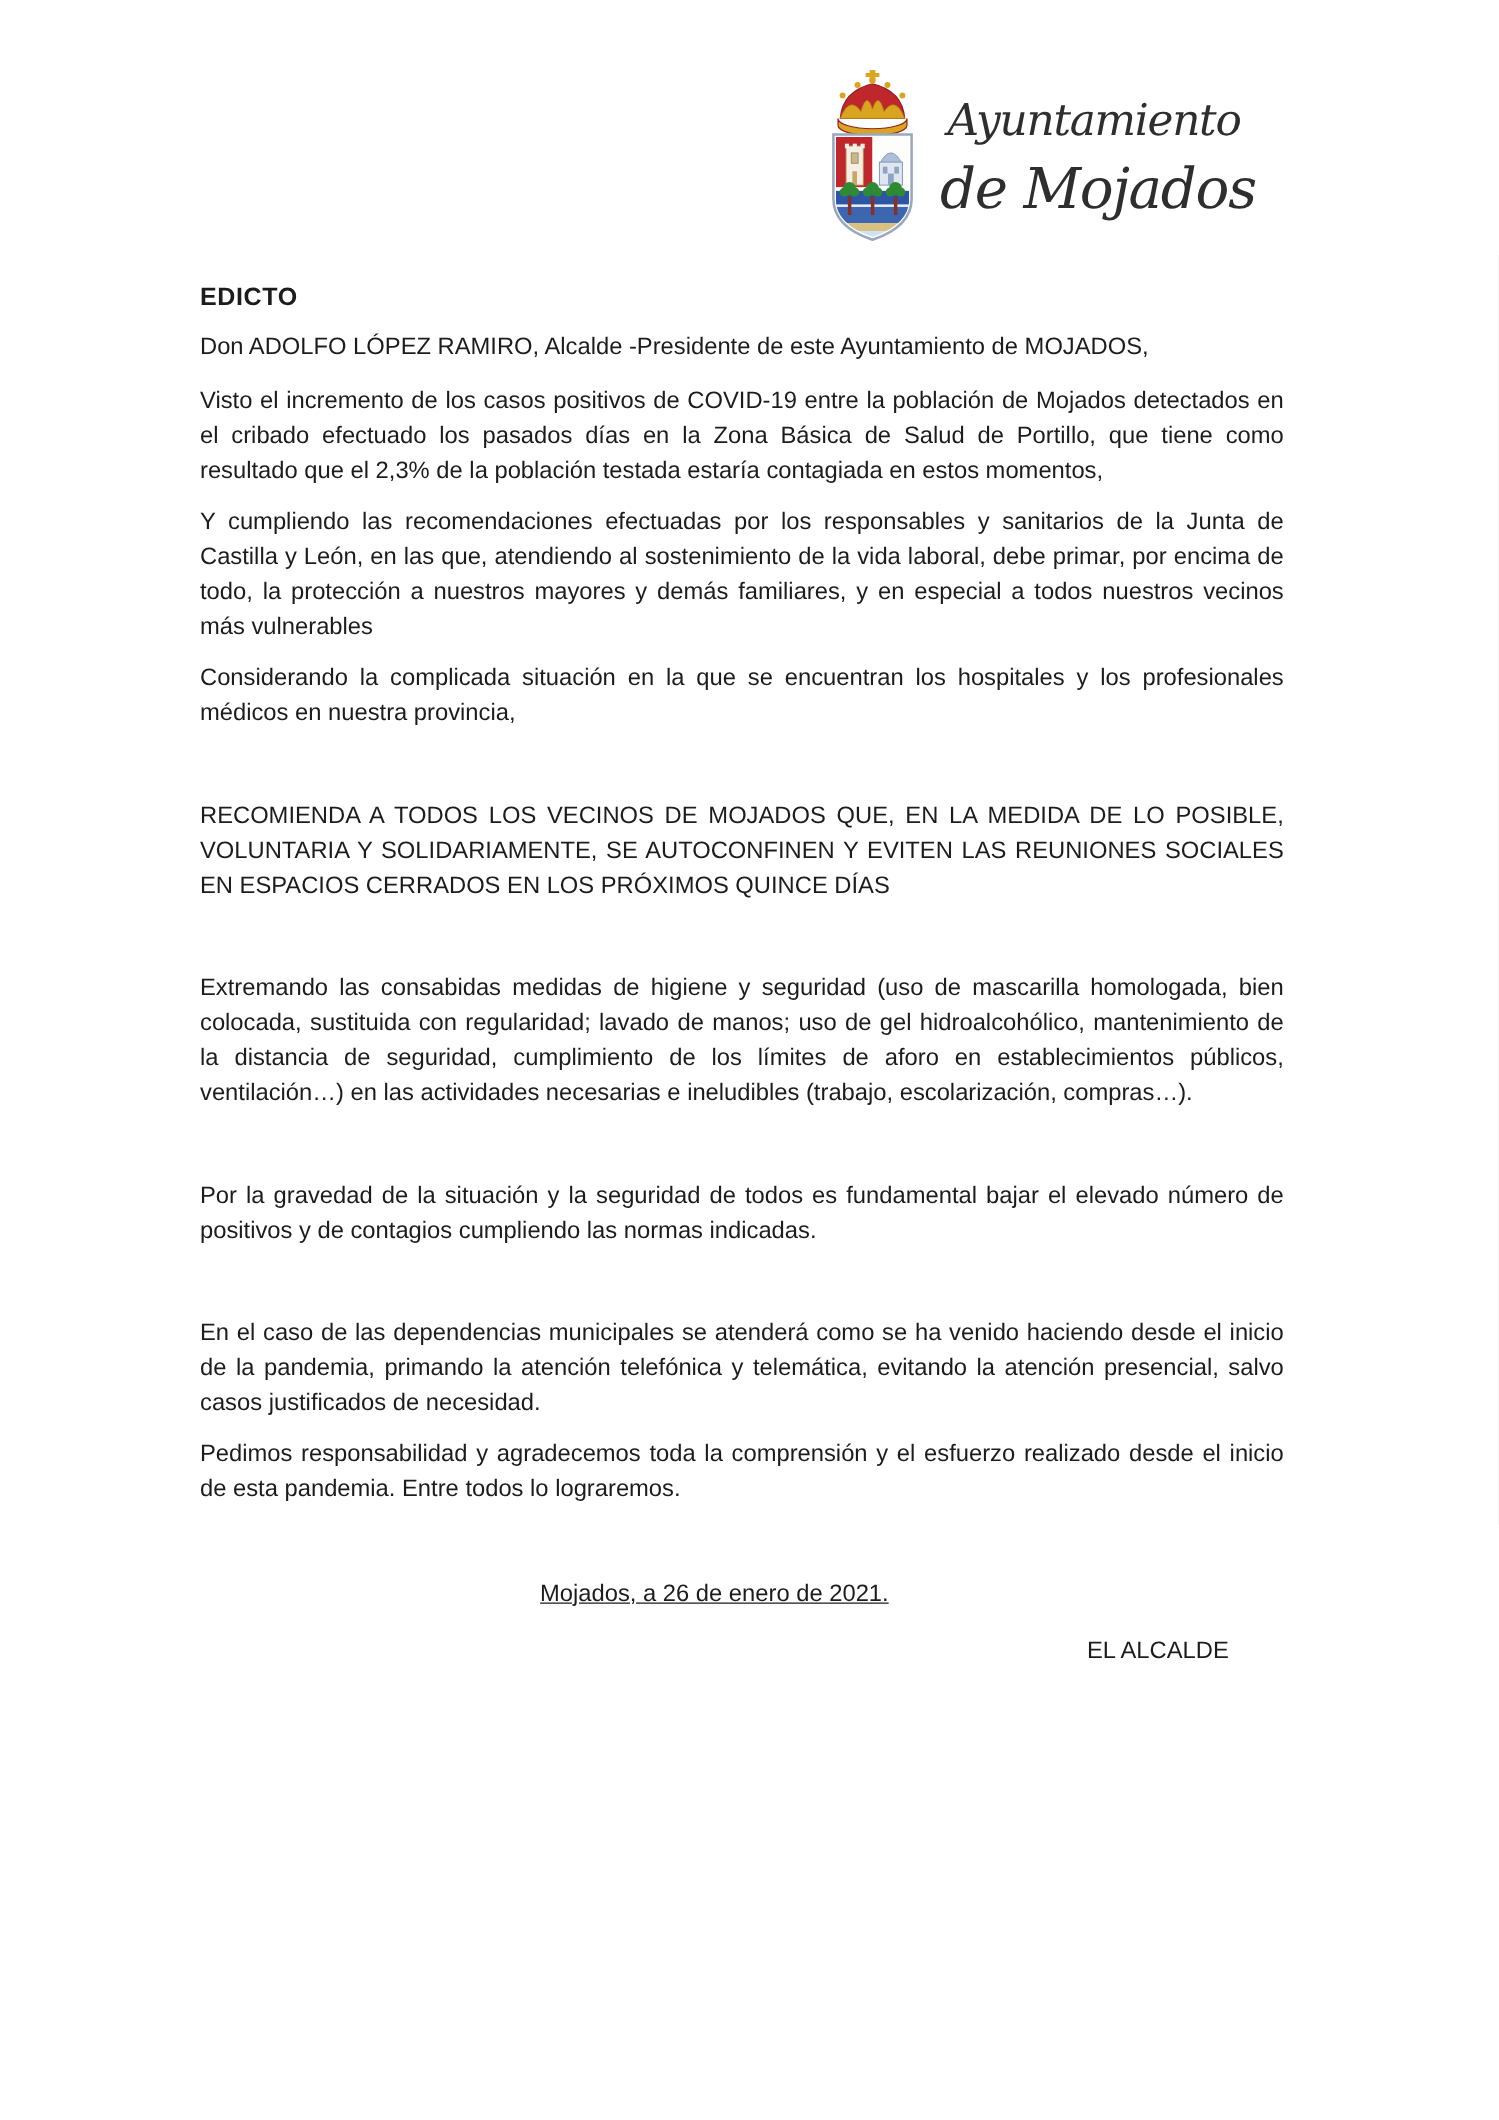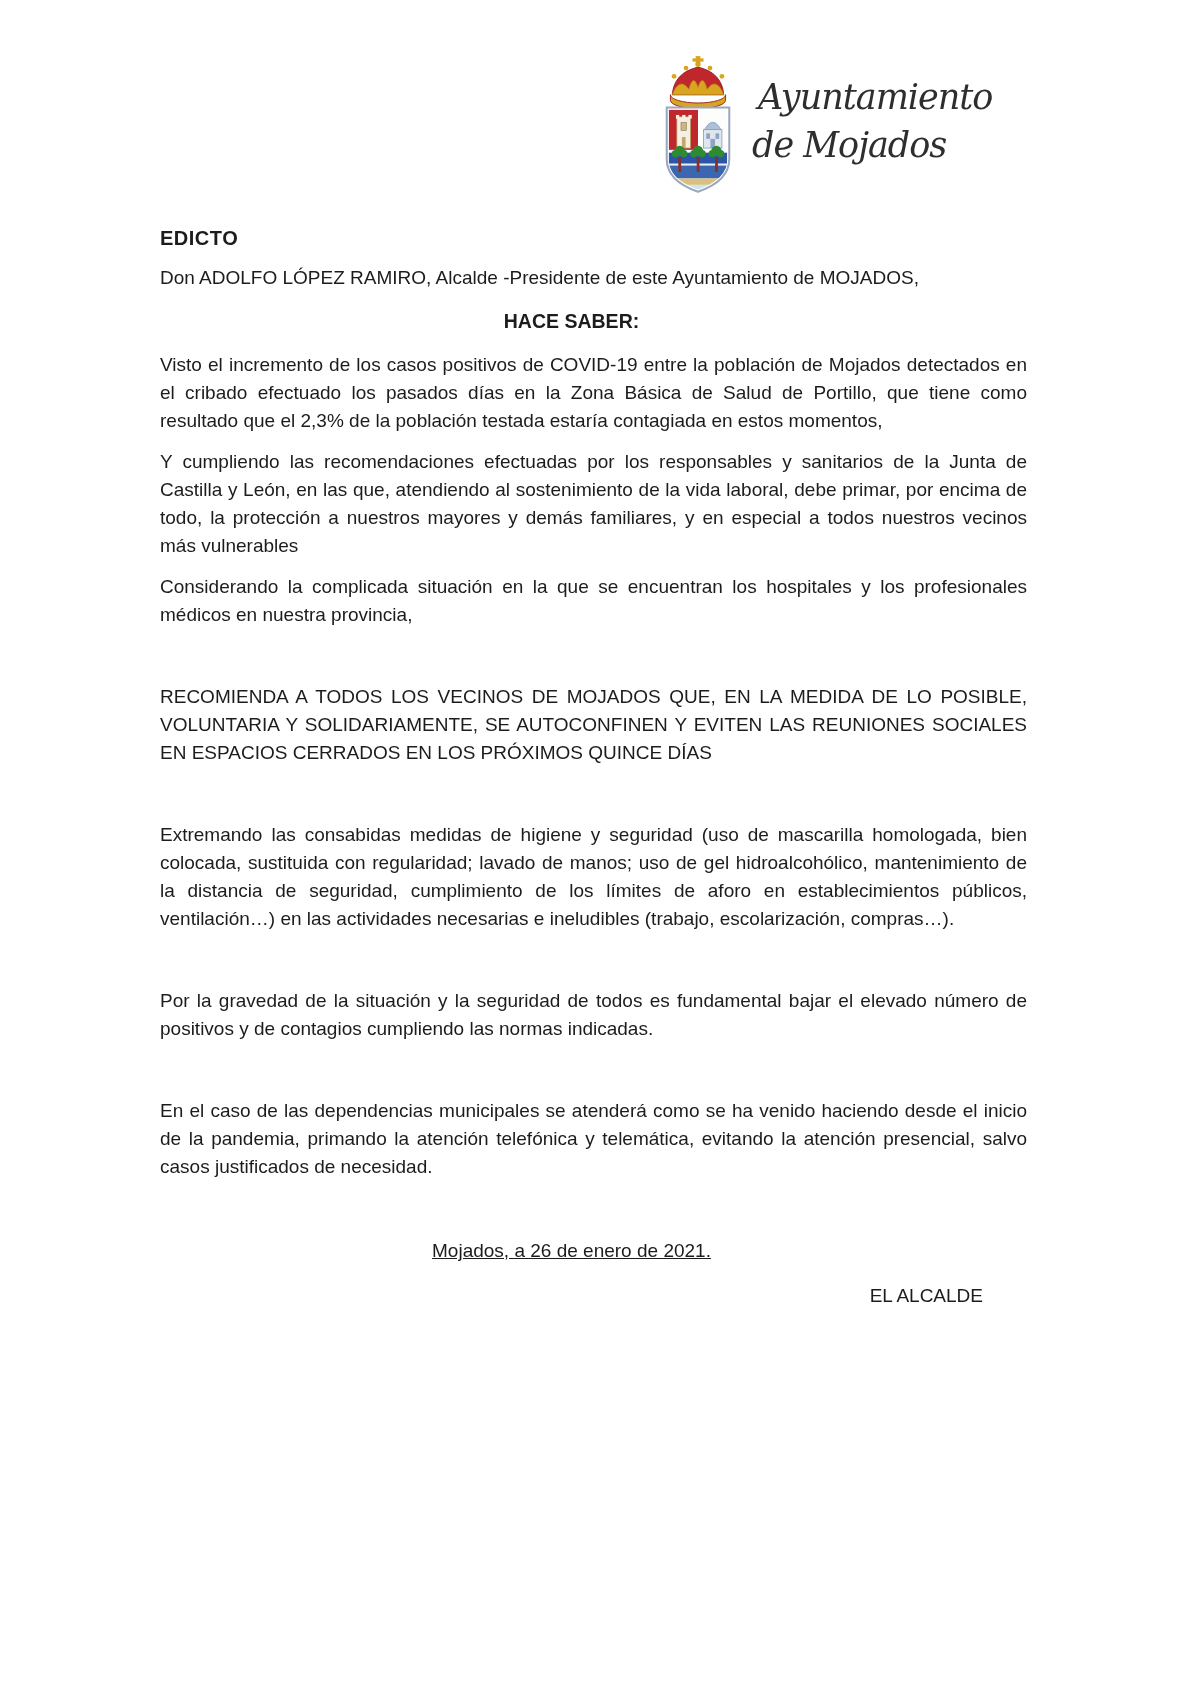--- a/index.html
+++ b/index.html
@@ -36,21 +36,21 @@
     font-style: italic;
     color: #2e2e2e;
     line-height: 1;
     white-space: nowrap;
   }
   .logo-line1 {
     font-size: 35px;
     letter-spacing: -1px;
   }
   .logo-line2 {
-    font-size: 35px;
+    font-size: 45px;
     letter-spacing: -1px;
     margin-top: 13px;
     margin-left: -6px;
   }
 
   
   .content {
     padding: 0 172px 0 160px;
     font-size: 19px;
     line-height: 28px;
@@ -178,27 +178,27 @@
         <div class="logo-line2">de Mojados</div>
       </div>
     </div>
   </div>
 
   <div class="content">
     <h1 class="doc-title">EDICTO</h1>
 
     <p class="intro">Don ADOLFO LÓPEZ RAMIRO, Alcalde -Presidente de este Ayuntamiento de MOJADOS,</p>
 
-    <h2 class="subtitle">HACE SABER:</h2>
 
     <p class="para">Visto el incremento de los casos positivos de COVID-19 entre la población de Mojados detectados en el cribado efectuado los pasados días en la Zona Básica de Salud de Portillo, que tiene como resultado que el 2,3% de la población testada estaría contagiada en estos momentos,</p>
     <p class="para">Y cumpliendo las recomendaciones efectuadas por los responsables y sanitarios de la Junta de Castilla y León, en las que, atendiendo al sostenimiento de la vida laboral, debe primar, por encima de todo, la protección a nuestros mayores y demás familiares, y en especial a todos nuestros vecinos más vulnerables</p>
     <p class="para">Considerando la complicada situación en la que se encuentran los hospitales y los profesionales médicos en nuestra provincia,</p>
     <p class="para bold gap-before">RECOMIENDA A TODOS LOS VECINOS DE MOJADOS QUE, EN LA MEDIDA DE LO POSIBLE, VOLUNTARIA Y SOLIDARIAMENTE, SE AUTOCONFINEN Y EVITEN LAS REUNIONES SOCIALES EN ESPACIOS CERRADOS EN LOS PRÓXIMOS QUINCE DÍAS</p>
     <p class="para bold gap-before">Extremando las consabidas medidas de higiene y seguridad (uso de mascarilla homologada, bien colocada, sustituida con regularidad; lavado de manos; uso de gel hidroalcohólico, mantenimiento de la distancia de seguridad, cumplimiento de los límites de aforo en establecimientos públicos, ventilación…) en las actividades necesarias e ineludibles (trabajo, escolarización, compras…).</p>
     <p class="para gap-before">Por la gravedad de la situación y la seguridad de todos es fundamental bajar el elevado número de positivos y de contagios cumpliendo las normas indicadas.</p>
     <p class="para gap-before">En el caso de las dependencias municipales se atenderá como se ha venido haciendo desde el inicio de la pandemia, primando la atención telefónica y telemática, evitando la atención presencial, salvo casos justificados de necesidad.</p>
+    <p class="para">Pedimos responsabilidad y agradecemos toda la comprensión y el esfuerzo realizado desde el inicio de esta pandemia. Entre todos lo lograremos.</p>
 
     <p class="date-line">Mojados, a 26 de enero de 2021.</p>
     <p class="signature-line">EL ALCALDE</p>
   </div>
 
 </div>
 
 </body></html>

